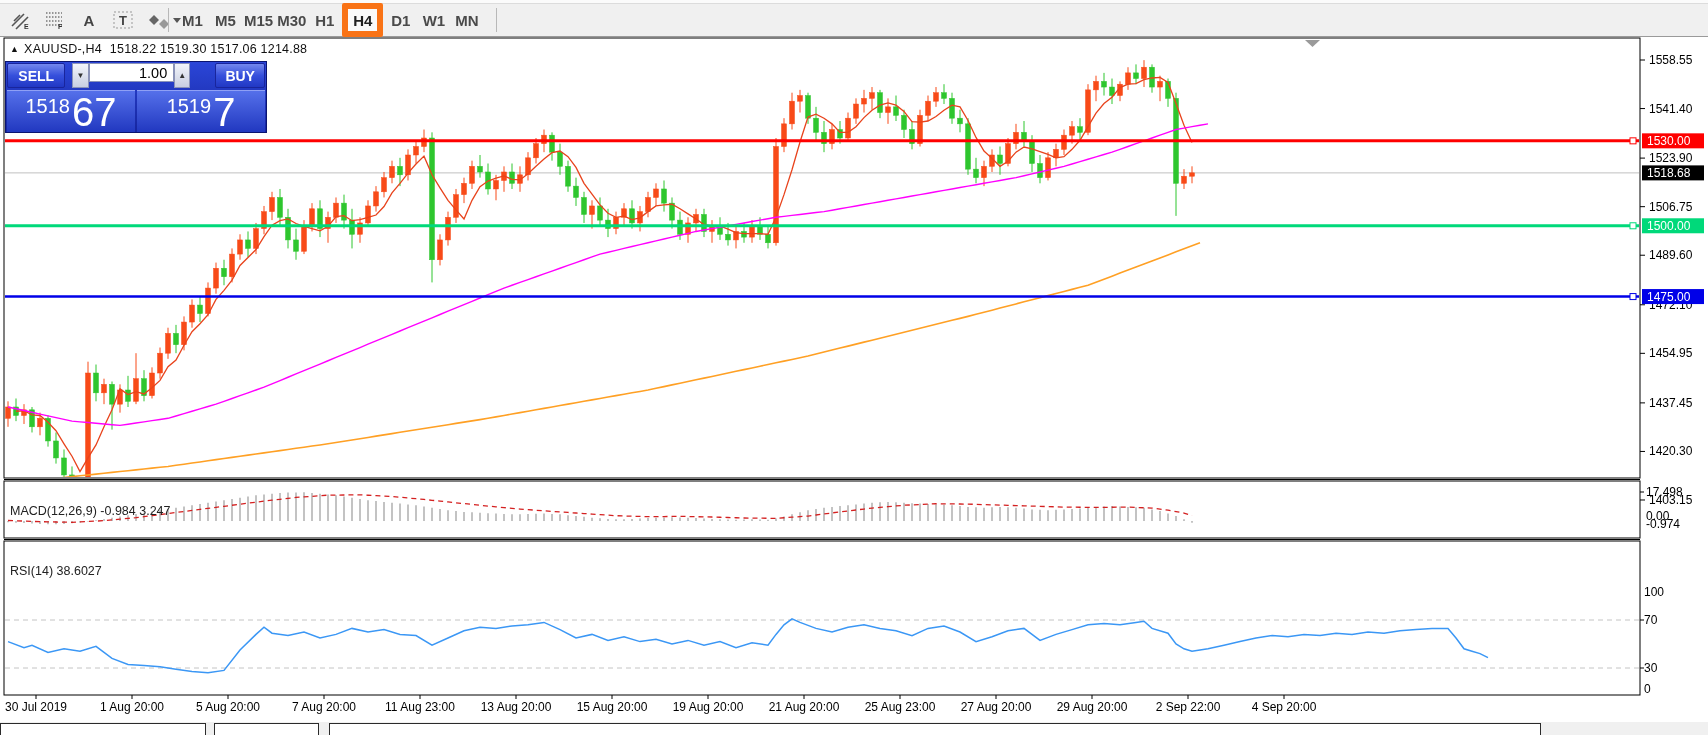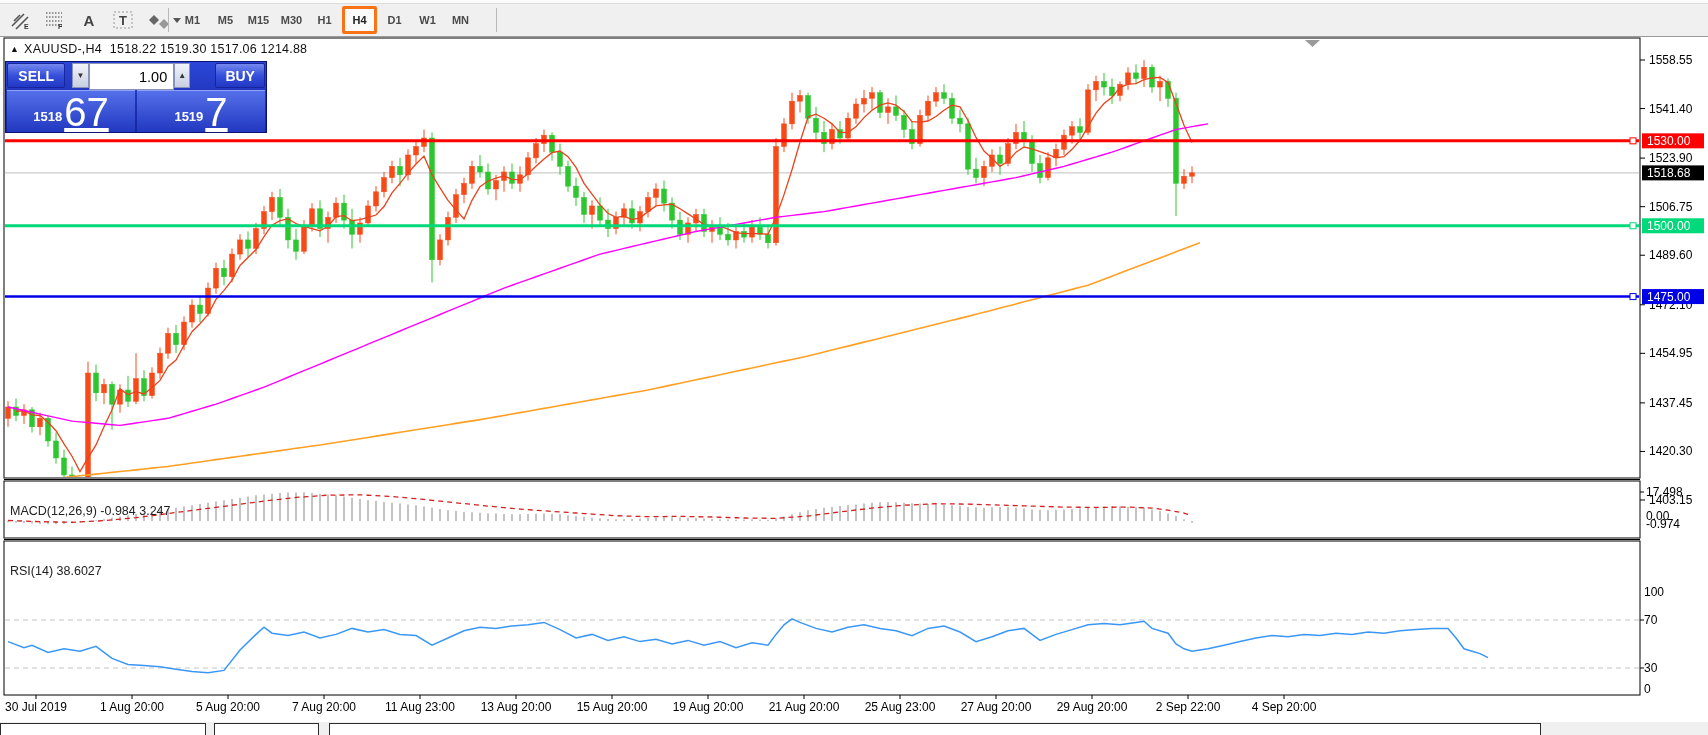--- a/index.html
+++ b/index.html
@@ -6,22 +6,22 @@
     font-family:"Liberation Sans","DejaVu Sans",sans-serif;}
   #stage{position:relative;width:1708px;height:735px;}
   
   #topstrip{position:absolute;left:0;top:0;width:1708px;height:3px;background:#fbfbfb;border-bottom:1px solid #dcdcdc;}
   #toolbar{position:absolute;left:0;top:4px;width:1708px;height:32px;background:#f0f0f0;border-bottom:1px solid #9a9a9a;}
   .toolgroup{position:absolute;top:0;height:32px;display:flex;align-items:center;}
   .toolbtn{width:30px;height:26px;display:flex;align-items:center;justify-content:center;color:#555;}
   .toolbtn svg{display:block;}
   .tsep{position:absolute;top:4px;width:1px;height:24px;background:#b8b8b8;}
   .tfbtn{min-width:29px;height:22px;margin:0 1px;display:flex;align-items:center;justify-content:center;
-     font-size:11px;font-weight:bold;color:#4a4a4a;border:1px solid transparent;border-radius:2px;}
-  .tfbtn.active{background:#fafafa;border:3px solid #f97316;color:#222;}
+     font-size:15px;font-weight:bold;color:#4a4a4a;border:1px solid transparent;border-radius:2px;}
+  .tfbtn.active{background:#fafafa;border:6px solid #f97316;color:#222;}
   
   #chartbg{position:absolute;left:0;top:37px;width:1708px;height:685px;background:#ffffff;}
   #plot{position:absolute;left:0;top:0;width:1708px;height:735px;pointer-events:none;}
   #ohlc-title{position:absolute;left:10px;top:42px;font-size:12.5px;color:#111;font-weight:500;letter-spacing:0.2px;}
   #ohlc-title .tri{font-size:9px;margin-right:5px;position:relative;top:-1px;}
   #ohlc-title .vals{margin-left:8px;font-weight:500;}
   .indlabel{position:absolute;font-size:12.5px;color:#222;margin-top:20px;}
   #macd-label{left:10px;top:484px;}
   #rsi-label{left:10px;top:544px;}
   #annotation{position:absolute;left:1008px;top:331px;font-size:37px;font-weight:bold;color:#fd2c14;
@@ -30,27 +30,27 @@
   #trade-panel{position:absolute;left:5px;top:61px;width:262px;height:72px;background:linear-gradient(#2b46d8,#16259f);
      border:1px solid #0a1470;box-sizing:border-box;}
   #trade-panel *{box-sizing:border-box;}
   .tp-row1{position:absolute;left:0;top:0;width:100%;height:27px;display:flex;}
   .tp-btn{height:25px;margin:1px;color:#fff;font-size:14px;font-weight:bold;display:flex;align-items:center;justify-content:center;
      background:linear-gradient(#7488ee,#3650dc 50%,#2138c4);border:1px solid #19259c;border-radius:2px;}
   #sell-btn{width:66px;}
   #buy-btn{width:56px;margin-left:25px;}
   .spinbtn{width:18px;height:25px;margin:1px 0;background:linear-gradient(#f2f4fa,#c9cfe2);border:1px solid #8b93b8;
      display:flex;align-items:center;justify-content:center;font-size:8px;color:#333;}
-  #vol-box{width:96px;height:27px;margin:1px 0;background:#fff;border:1px solid #8b93b8;font-size:14.5px;color:#000;
+  #vol-box{width:96px;height:19px;margin:1px 0;background:#fff;border:1px solid #8b93b8;font-size:14.5px;color:#000;
      display:flex;align-items:center;justify-content:flex-end;padding-right:6px;}
   .tp-row2{position:absolute;left:0;top:27px;width:100%;height:44px;display:flex;}
   .px-box{height:42px;margin:1px;flex:1;display:flex;align-items:flex-end;justify-content:center;
      background:linear-gradient(#5570ea,#2138c0);border-top:1px solid #8fa0f5;color:#fff;}
-  .px-small{font-size:13px;font-weight:bold;padding-bottom:8px;}
-  .px-big{font-size:40px;font-weight:500;line-height:40px;margin-left:2px;text-decoration:underline;}
+  .px-small{font-size:20px;font-weight:normal;padding-bottom:14px;}
+  .px-big{font-size:40px;font-weight:500;line-height:40px;margin-left:2px;}
   
   #tabstrip{position:absolute;left:0;top:722px;width:1708px;height:13px;background:#f0f0f0;}
   .btab{position:absolute;top:1px;height:14px;background:#fff;border:1px solid #2b2b2b;}
 </style>
 </head>
 <body>
 
 <div id="stage">
 
   <div id="topstrip"></div>

